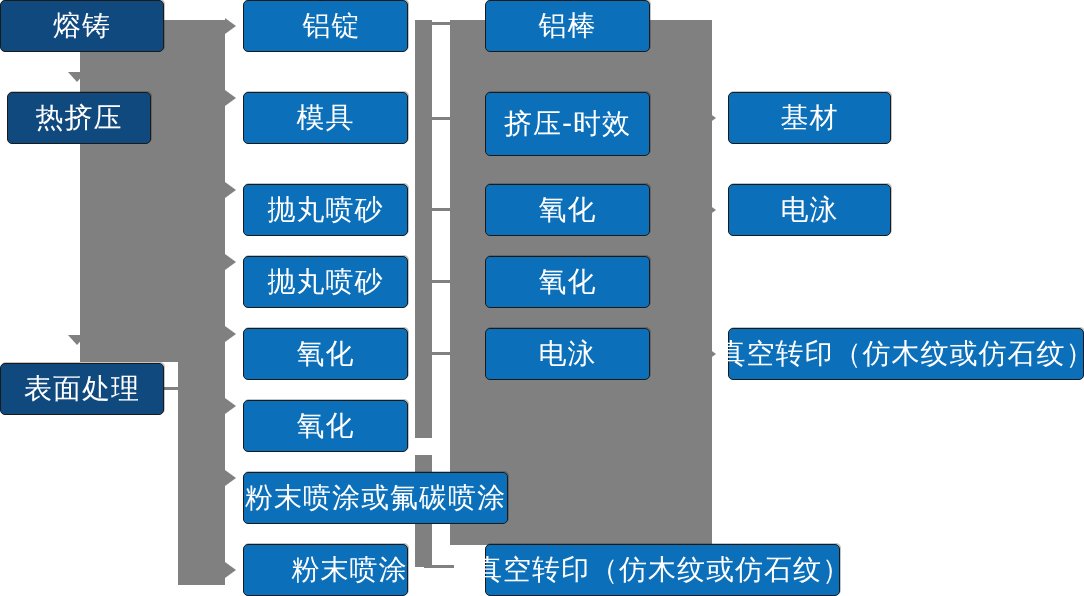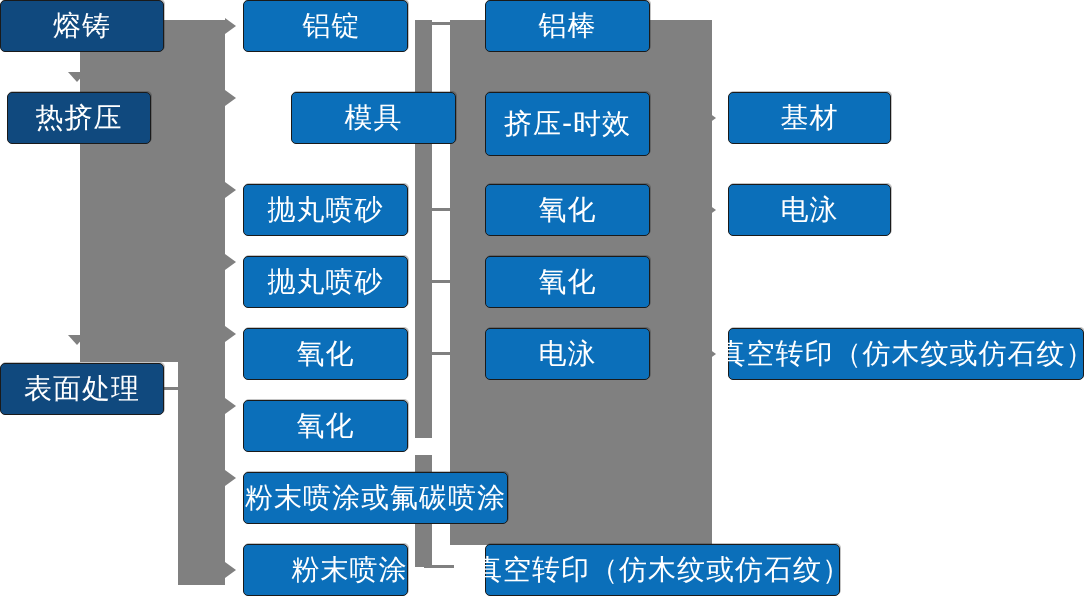--- a/index.html
+++ b/index.html
@@ -91,21 +91,21 @@
   </div>
 
   <div class="box dark" style="left:0px;top:363px;width:164px;height:52px;">
     <span class="lbl">表面处理</span>
   </div>
 
   <div class="box bright" style="left:243px;top:0px;width:165px;height:52px;padding-left:12px;">
     <span class="lbl">铝锭</span>
   </div>
 
-  <div class="box bright" style="left:243px;top:92px;width:165px;height:52px;margin-left:48px;">
+  <div class="box bright" style="left:243px;top:92px;width:165px;height:52px;">
     <span class="lbl">模具</span>
   </div>
 
   <div class="box bright" style="left:243px;top:184px;width:165px;height:52px;">
     <span class="lbl">抛丸喷砂</span>
   </div>
 
   <div class="box bright" style="left:243px;top:256px;width:165px;height:52px;">
     <span class="lbl">抛丸喷砂</span>
   </div>

